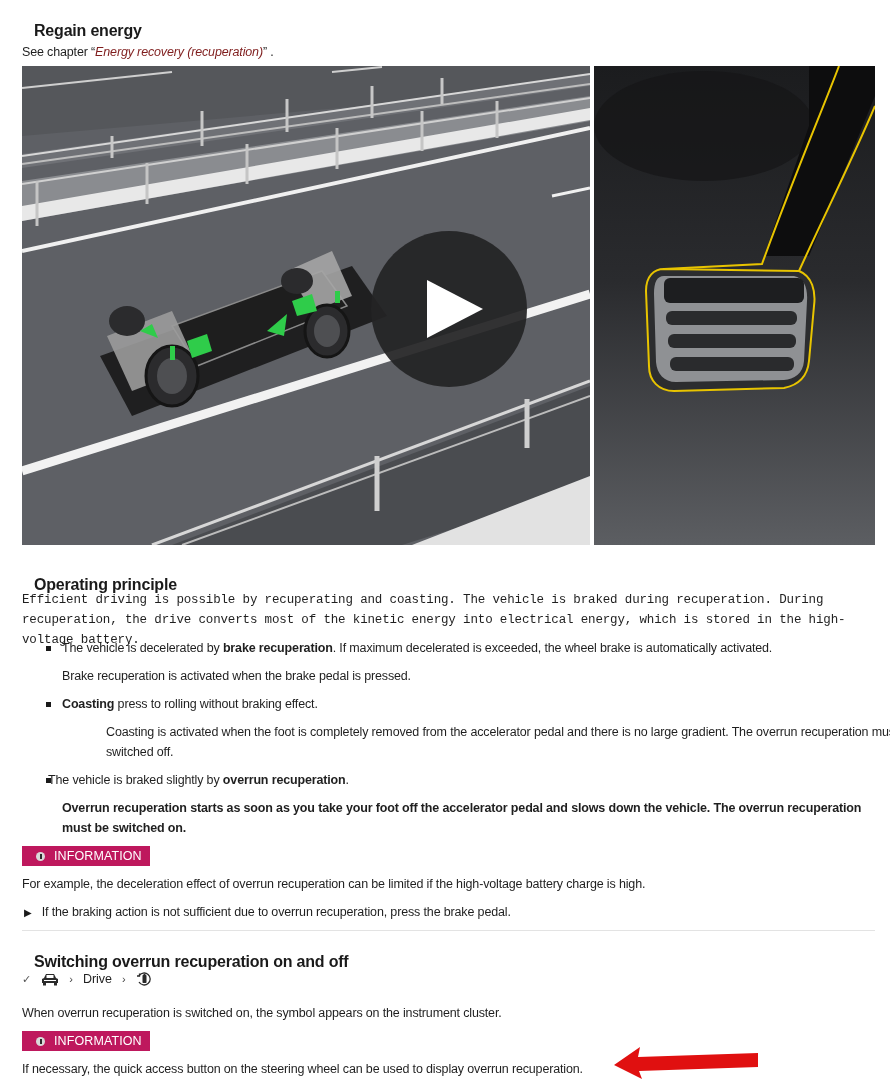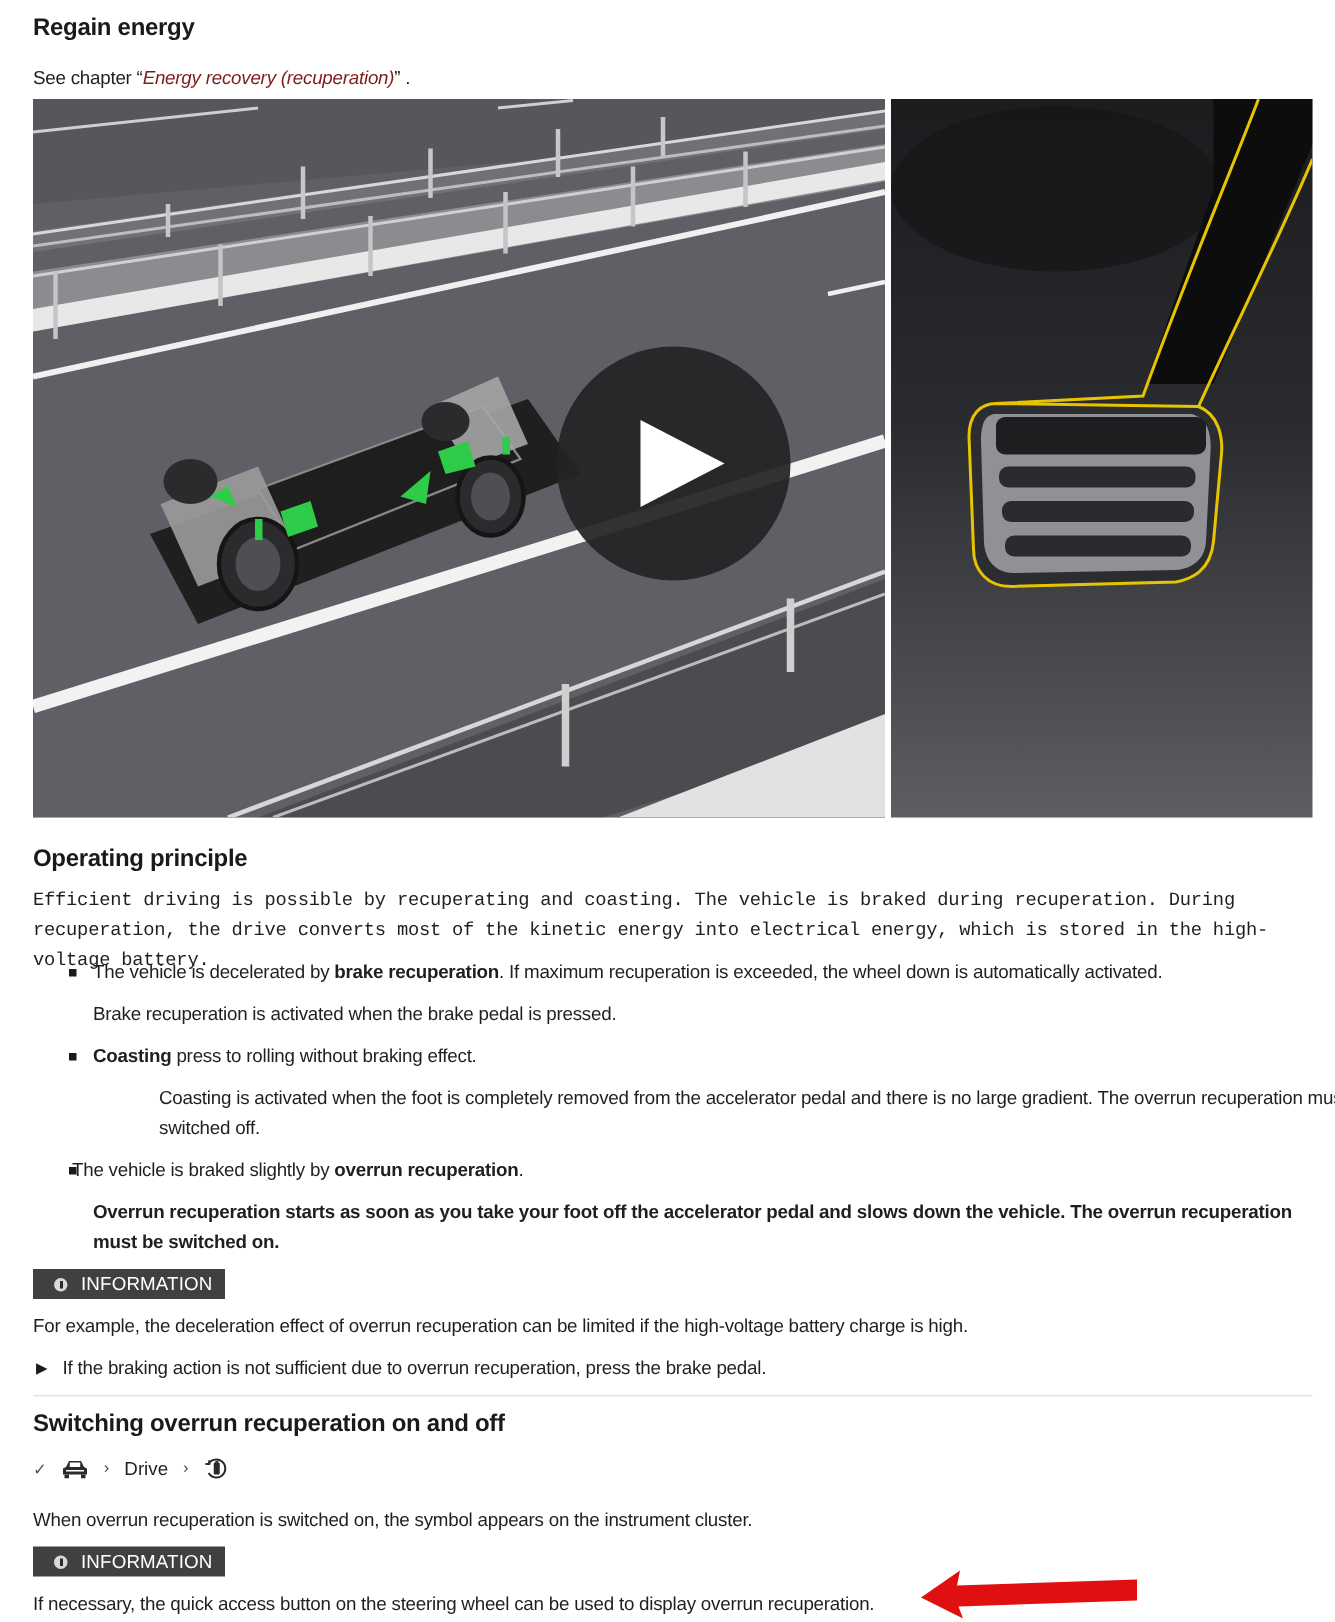--- a/index.html
+++ b/index.html
@@ -2,21 +2,21 @@
 <html><head>
 <meta charset="utf-8">
 <style>
   html, body { margin:0; padding:0; background:#ffffff; }
   body {
     width:890px; height:1081px; overflow:hidden; position:relative;
     font-family:"Liberation Sans", sans-serif; color:#1a1a1a;
   }
   .page { position:absolute; left:22px; top:0; width:853px; }
   h2 {
-    margin:0; font-weight:bold; font-size:16px; letter-spacing:-0.2px;
+    margin:12px; font-weight:bold; font-size:16px; letter-spacing:-0.2px;
     position:absolute; left:0;
   }
   p, .li-text, .sub {
     font-size:12.5px; line-height:20px; margin:0; color:#1f1f1f;
     letter-spacing:-0.15px;
   }
   .abs { position:absolute; left:0; }
   .media {
     position:absolute; left:0; top:66px; width:853px; height:479px;
   }
@@ -36,21 +36,21 @@
   }
   .play-btn .tri {
     width:0; height:0; border-top:29px solid transparent; border-bottom:29px solid transparent;
     border-left:56px solid #ffffff; margin-left:12px;
   }
   ul.bullets { list-style:none; margin:0; padding:0; }
   .bullet-sq {
     position:absolute; left:24px; width:5px; height:5px; background:#1a1a1a;
   }
   .info-badge {
-    position:absolute; left:0; width:128px; height:20px; background:#404040;
+    position:absolute; left:0; width:128px; height:20px; background:#be185d;
     color:#ffffff; font-size:12.5px; display:flex; align-items:center;
     letter-spacing:0.1px;
   }
   .info-badge .ico {
     width:9px; height:9px; border-radius:50%; background:#d9d9d9; margin-left:14px; margin-right:9px;
     position:relative;
   }
   .info-badge .ico::after {
     content:""; position:absolute; left:4px; top:2px; width:1.5px; height:5px; background:#2b2b2d;
   }
@@ -150,21 +150,21 @@
       </svg>
     </div>
   </div>
 
   <h2 style="top:564px;">Operating principle</h2>
   <p class="abs" style="top:590px; width:853px;font-family:Liberation Mono, monospace;">Efficient driving is possible by recuperating and coasting. The vehicle is braked during recuperation. During recuperation, the drive converts most of the kinetic energy into electrical energy, which is stored in the high-voltage battery.</p>
 
   <ul class="bullets">
     <li>
       <span class="bullet-sq" style="top:646px;"></span>
-      <p class="abs li-text" style="left:40px; top:638px; width:813px;"><span>The vehicle is decelerated by </span><b>brake recuperation</b><span>. If maximum recuperation is exceeded, the wheel down is automatically activated.</span></p>
+      <p class="abs li-text" style="left:40px; top:638px; width:813px;"><span>The vehicle is decelerated by </span><b>brake recuperation</b><span>. If maximum decelerated is exceeded, the wheel brake is automatically activated.</span></p>
       <p class="abs sub" style="left:40px; top:666px; width:813px;">Brake recuperation is activated when the brake pedal is pressed.</p>
     </li>
     <li>
       <span class="bullet-sq" style="top:702px;"></span>
       <p class="abs li-text" style="left:40px; top:694px; width:813px;"><span></span><b>Coasting</b><span> press to rolling without braking effect.</span></p>
       <p class="abs sub" style="left:40px; top:722px; width:813px;margin-left:44px;">Coasting is activated when the foot is completely removed from the accelerator pedal and there is no large gradient. The overrun recuperation must be switched off.</p>
     </li>
     <li>
       <span class="bullet-sq" style="top:778px;"></span>
       <p class="abs li-text" style="left:26px; top:770px; width:813px;"><span>The vehicle is braked slightly by </span><b>overrun recuperation</b><span>.</span></p>

